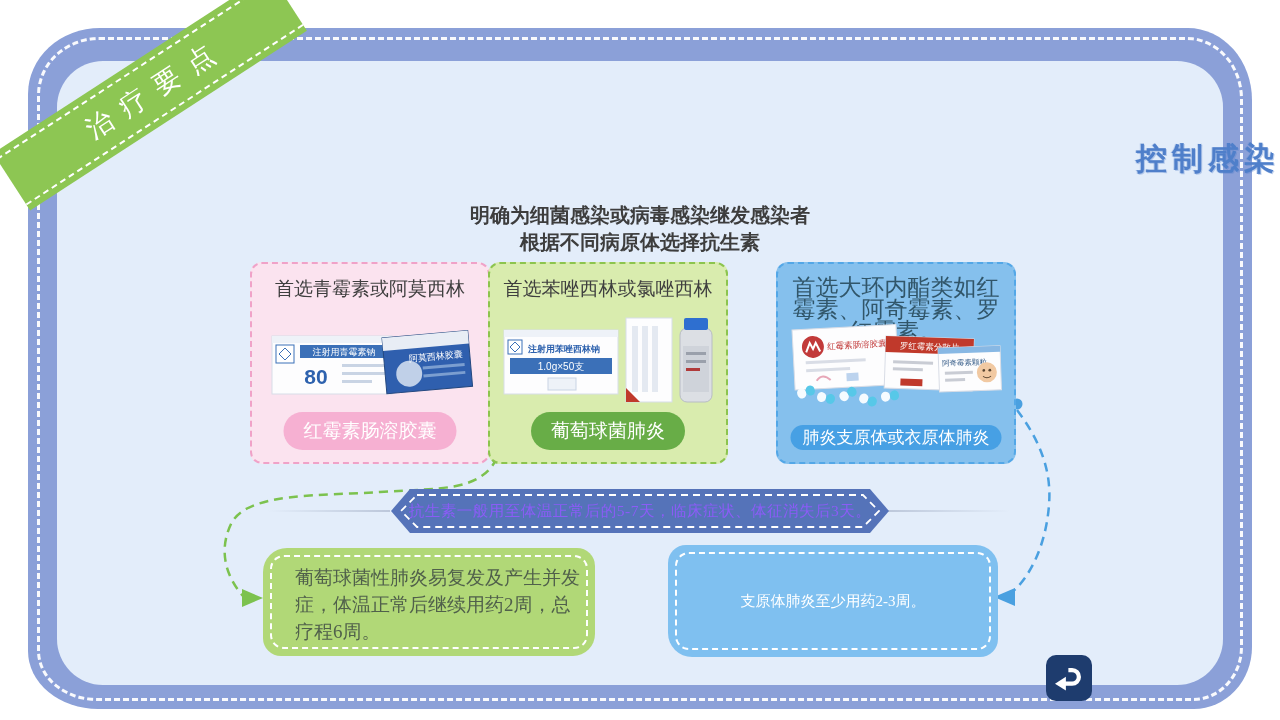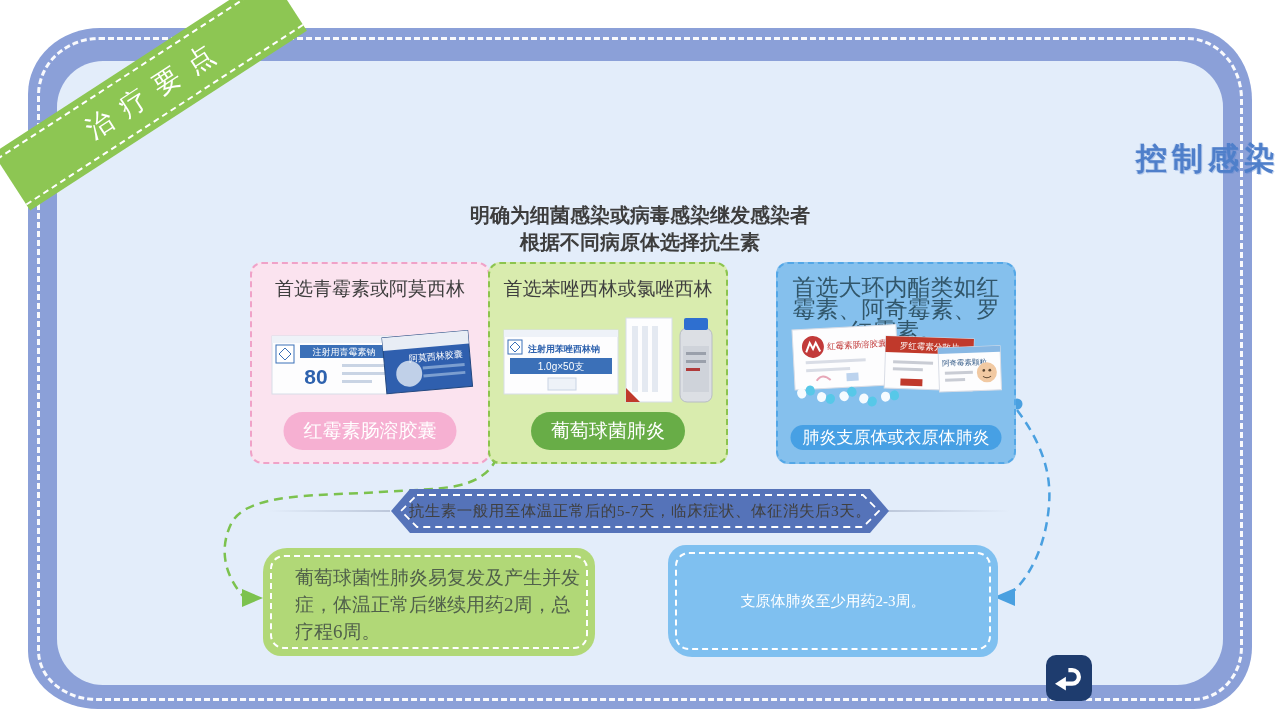--- a/index.html
+++ b/index.html
@@ -78,21 +78,21 @@
     font-size:19px;font-family:"Liberation Serif","DejaVu Serif",serif;
   }
   .tag-pink {background:var(--pink_tag);}
   .tag-green{background:var(--green_tag);}
   .tag-blue {background:var(--blue_tag);font-size:17px;padding:1px 12px;}
 
   
   .banner{position:absolute;left:390px;top:488px;width:500px;height:46px;z-index:6;}
   .banner-text{
     position:absolute;left:0;right:0;top:0;height:46px;line-height:46px;text-align:center;
-    color:#404040;font-size:15.5px;letter-spacing:.5px;
+    color:#8b5cf6;font-size:15.5px;letter-spacing:.5px;
     font-family:"Liberation Serif","DejaVu Serif",serif;
   }
   .hline{position:absolute;top:510px;height:2px;z-index:5;}
   .hline-left {left:268px;width:122px;background:linear-gradient(to left ,#bcc7da,rgba(188,199,218,0));}
   .hline-right{left:886px;width:124px;background:linear-gradient(to right,#bcc7da,rgba(188,199,218,0));}
 
   
   .note{position:absolute;z-index:6;box-sizing:border-box;border-radius:20px;}
   .note::after{
     content:"";position:absolute;left:7px;right:7px;top:7px;bottom:7px;

